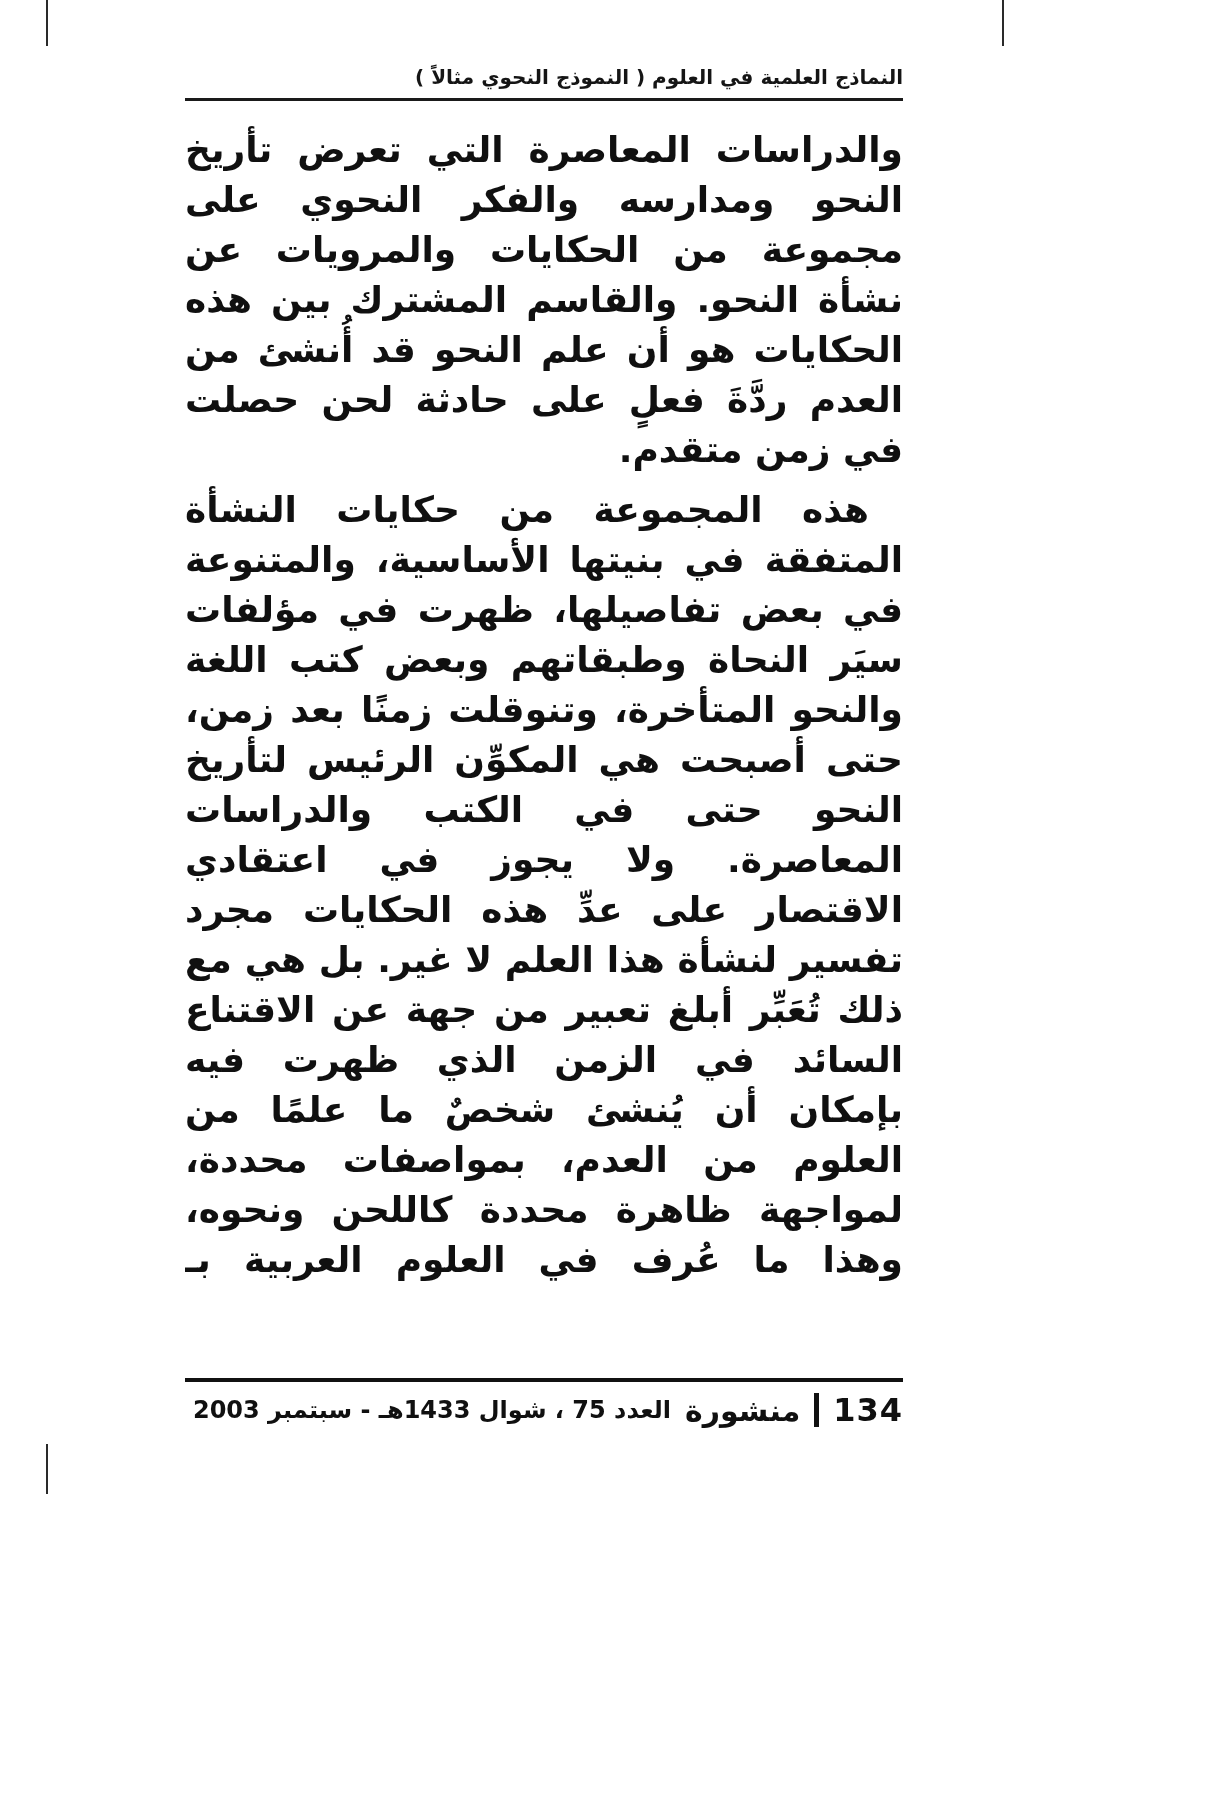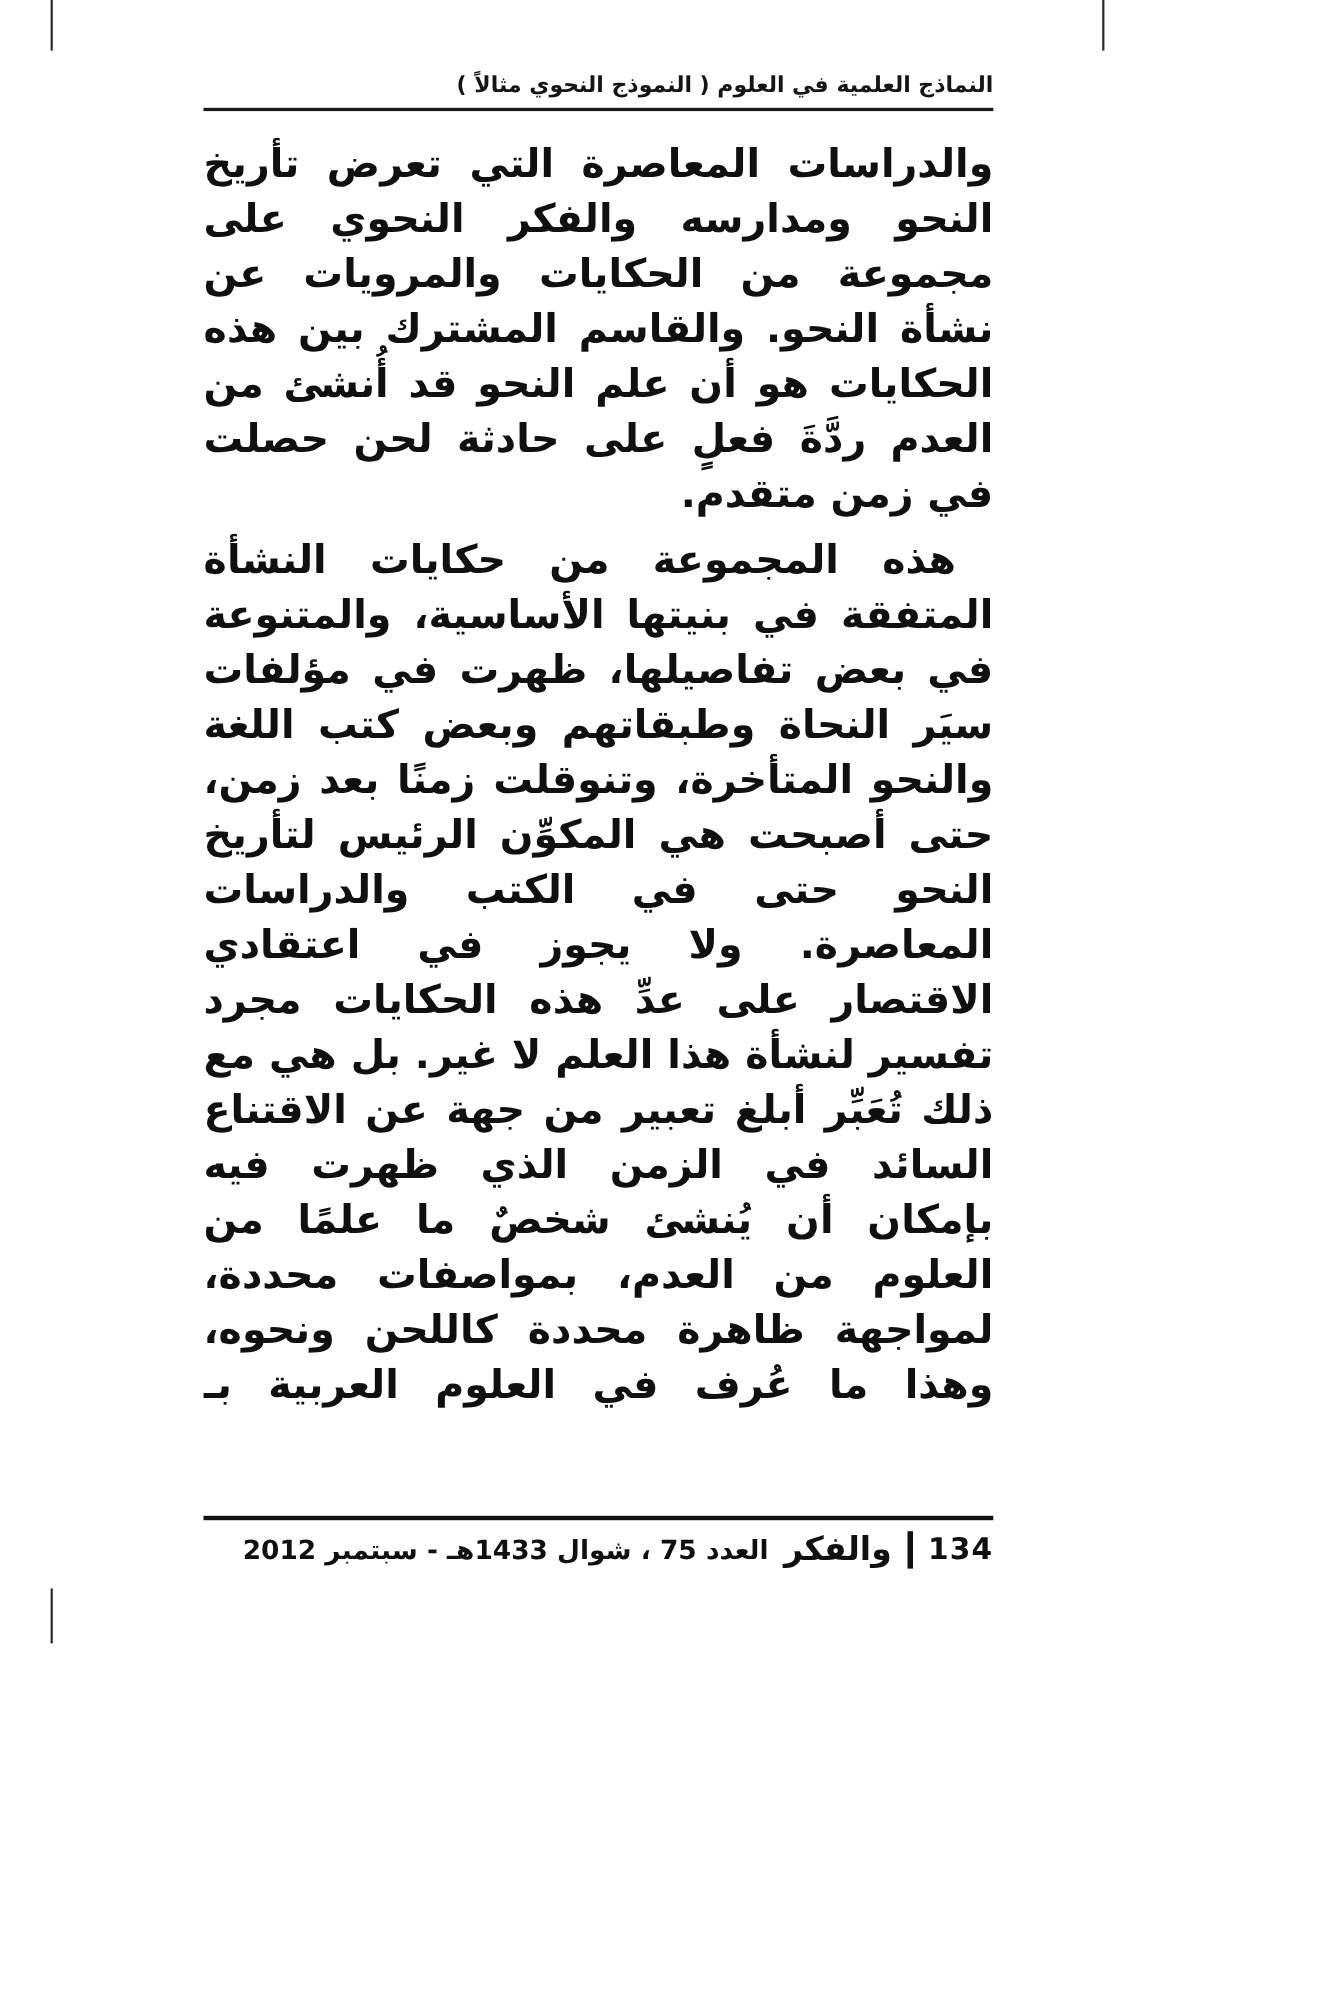--- a/index.html
+++ b/index.html
@@ -50,21 +50,21 @@
 
   .page-footer { position: absolute; left: 185px; top: 1378px; width: 718px; }
   .footer-rule { height: 4px; background: #111111; }
   .footer-row {
     direction: rtl;
     display: flex;
     align-items: center;
     gap: 14px;
     margin-top: 9px;
   }
-  .page-num { font-size: 27px; font-weight: bold; letter-spacing: 1px; }
+  .page-num { font-size: 32px; font-weight: bold; letter-spacing: 1px; }
   .footer-bar { width: 5px; height: 34px; background: #111111; display: inline-block; }
   .journal-logo { font-size: 30px; font-weight: bold; letter-spacing: -1px; }
   .issue-info { font-size: 24px; font-weight: bold; }
 </style>
 </head>
 <body>
 
 <div class="page">
 
   <div class="crop-mark crop-tl"></div>
@@ -83,18 +83,18 @@
       <p class="para indent">هذه المجموعة من حكايات النشأة المتفقة في بنيتها الأساسية، والمتنوعة في بعض تفاصيلها، ظهرت في مؤلفات سيَر النحاة وطبقاتهم وبعض كتب اللغة والنحو المتأخرة، وتنوقلت زمنًا بعد زمن، حتى أصبحت هي المكوِّن الرئيس لتأريخ النحو حتى في الكتب والدراسات المعاصرة. ولا يجوز في اعتقادي الاقتصار على عدِّ هذه الحكايات مجرد تفسير لنشأة هذا العلم لا غير. بل هي مع ذلك تُعَبِّر أبلغ تعبير من جهة عن الاقتناع السائد في الزمن الذي ظهرت فيه بإمكان أن يُنشئ شخصٌ ما علمًا من العلوم من العدم، بمواصفات محددة، لمواجهة ظاهرة محددة كاللحن ونحوه، وهذا ما عُرف في العلوم العربية بـ «الوضع»، كوضع النحو، ووضع العروض، ووضع الخط... إلخ. أما من جهة أخرى، وهو الأهم في هذا السياق، فإن هذه الحكايات تُظهر بوضوح التصورات عن طبيعة علم النحو المعيارية التي سادت وقتَ إنتاج هذه الحكايات وتداولها، واستمرار هذه التصورات وامتدادها في الوسط المشتغل بالنحو إلى العصر الحديث. ولذلك سمينا في أعمال منشورة سابقة هذه الحكايات وما يشبهها حكايات «مؤسِّسة»؛ لأنها تؤسس لتصورات صلبة عن الموضوع الذي تتضمنه، وهي المسؤولة فيما نرى عن الصورة التي تكونت في أذهان المشتغلين بالنحو عنه؛ إذ إنها بعد تداولها تتوسط بين قارئ التأريخ والتأريخ نفسه، فتصبح</p>
     </main>
 
   </div>
 
   <footer class="page-footer">
     <div class="footer-rule"></div>
     <div class="footer-row">
       <span class="page-num">134</span>
       <span class="footer-bar"></span>
-      <span class="journal-logo">والفكر</span>
-      <span class="issue-info">العدد 75 ، شوال 1433هـ - سبتمبر 2012</span>
+      <span class="journal-logo">منشورة</span>
+      <span class="issue-info">العدد 75 ، شوال 1433هـ - سبتمبر 2003</span>
     </div>
   </footer>
 
 </div>
 
 </body></html>

